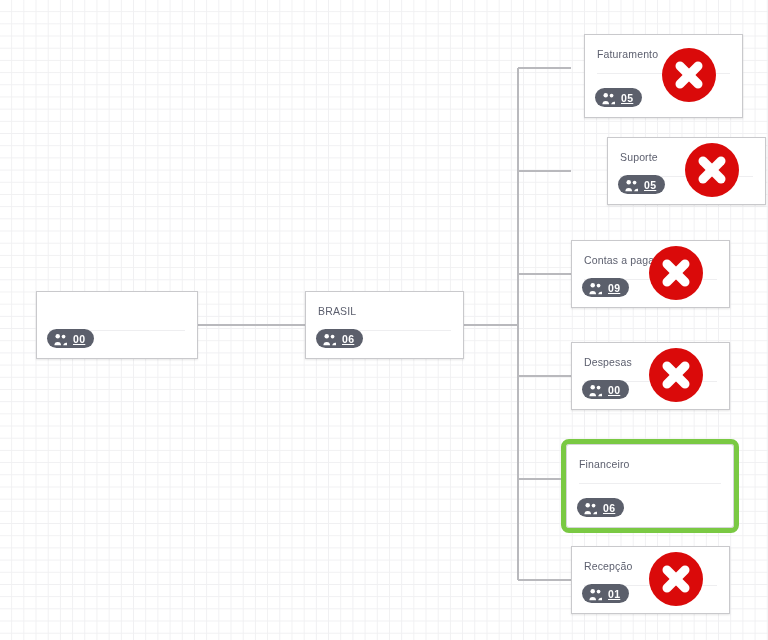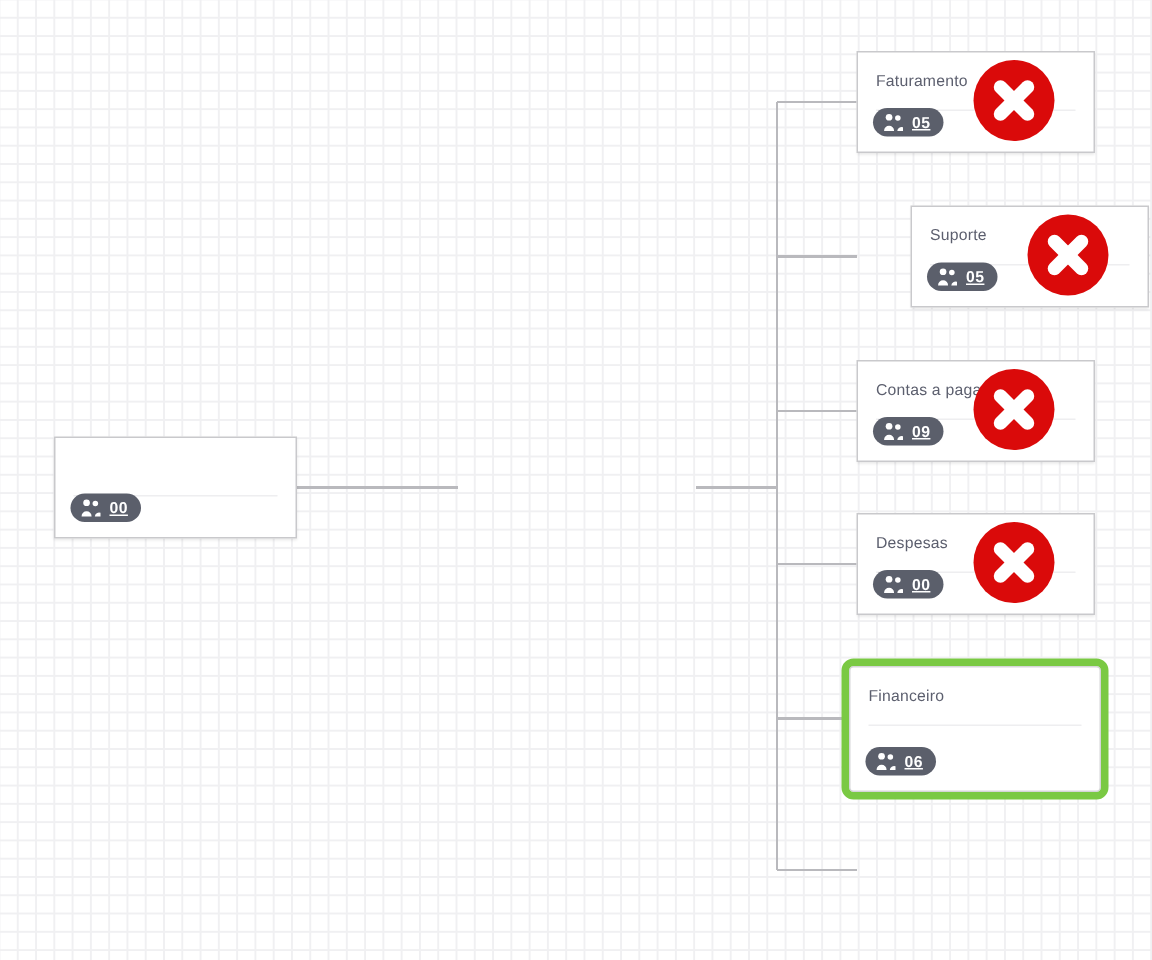--- a/index.html
+++ b/index.html
@@ -127,22 +127,37 @@
           <circle cx="5" cy="3.4" r="2.4" fill="#ffffff"></circle>
           <circle cx="11.3" cy="3.9" r="2" fill="#ffffff"></circle>
           <path d="M8.6 13.2 H1.4 a3.6 3.6 0 0 1 7.2 0 z" fill="#ffffff"></path>
           <path d="M15 13.2 h-4.1 a3.1 3.1 0 0 1 4.1 -2.6 z" fill="#ffffff"></path>
         </svg>
       </span>
       <span class="badge-count">00</span>
     </div>
   </div>
 
-
-  <div class="node" style="left:571px; top:34px; width:159px; height:68px;">
+  <div class="node" style="left:305px; top:291px; width:159px; height:68px;">
+    <div class="node-title">BRASIL</div>
+    <div class="node-divider"></div>
+    <div class="badge">
+      <span class="badge-icon">
+        <svg viewBox="0 0 16 14" width="15" height="13">
+          <circle cx="5" cy="3.4" r="2.4" fill="#ffffff"></circle>
+          <circle cx="11.3" cy="3.9" r="2" fill="#ffffff"></circle>
+          <path d="M8.6 13.2 H1.4 a3.6 3.6 0 0 1 7.2 0 z" fill="#ffffff"></path>
+          <path d="M15 13.2 h-4.1 a3.1 3.1 0 0 1 4.1 -2.6 z" fill="#ffffff"></path>
+        </svg>
+      </span>
+      <span class="badge-count">06</span>
+    </div>
+  </div>
+
+  <div class="node" style="left:584px; top:34px; width:159px; height:84px;">
     <div class="node-title">Faturamento</div>
     <div class="node-divider"></div>
     <div class="badge">
       <span class="badge-icon">
         <svg viewBox="0 0 16 14" width="15" height="13">
           <circle cx="5" cy="3.4" r="2.4" fill="#ffffff"></circle>
           <circle cx="11.3" cy="3.9" r="2" fill="#ffffff"></circle>
           <path d="M8.6 13.2 H1.4 a3.6 3.6 0 0 1 7.2 0 z" fill="#ffffff"></path>
           <path d="M15 13.2 h-4.1 a3.1 3.1 0 0 1 4.1 -2.6 z" fill="#ffffff"></path>
         </svg>
@@ -244,14 +259,38 @@
           <circle cx="5" cy="3.4" r="2.4" fill="#ffffff"></circle>
           <circle cx="11.3" cy="3.9" r="2" fill="#ffffff"></circle>
           <path d="M8.6 13.2 H1.4 a3.6 3.6 0 0 1 7.2 0 z" fill="#ffffff"></path>
           <path d="M15 13.2 h-4.1 a3.1 3.1 0 0 1 4.1 -2.6 z" fill="#ffffff"></path>
         </svg>
       </span>
       <span class="badge-count">06</span>
     </div>
   </div>
 
+  <div class="node" style="left:571px; top:546px; width:159px; height:68px;">
+    <div class="node-title">Recepção</div>
+    <div class="node-divider"></div>
+    <div class="badge">
+      <span class="badge-icon">
+        <svg viewBox="0 0 16 14" width="15" height="13">
+          <circle cx="5" cy="3.4" r="2.4" fill="#ffffff"></circle>
+          <circle cx="11.3" cy="3.9" r="2" fill="#ffffff"></circle>
+          <path d="M8.6 13.2 H1.4 a3.6 3.6 0 0 1 7.2 0 z" fill="#ffffff"></path>
+          <path d="M15 13.2 h-4.1 a3.1 3.1 0 0 1 4.1 -2.6 z" fill="#ffffff"></path>
+        </svg>
+      </span>
+      <span class="badge-count">01</span>
+    </div>
+    <div class="status-x">
+      <svg viewBox="0 0 58 58" width="58" height="58">
+        <circle cx="28" cy="28" r="27" fill="#da0a0a"></circle>
+        <g stroke="#ffffff" stroke-width="9" stroke-linecap="round">
+          <line x1="19" y1="19" x2="37" y2="37"></line>
+          <line x1="37" y1="19" x2="19" y2="37"></line>
+        </g>
+      </svg>
+    </div>
+  </div>
 
 </div>
 
 </body></html>

